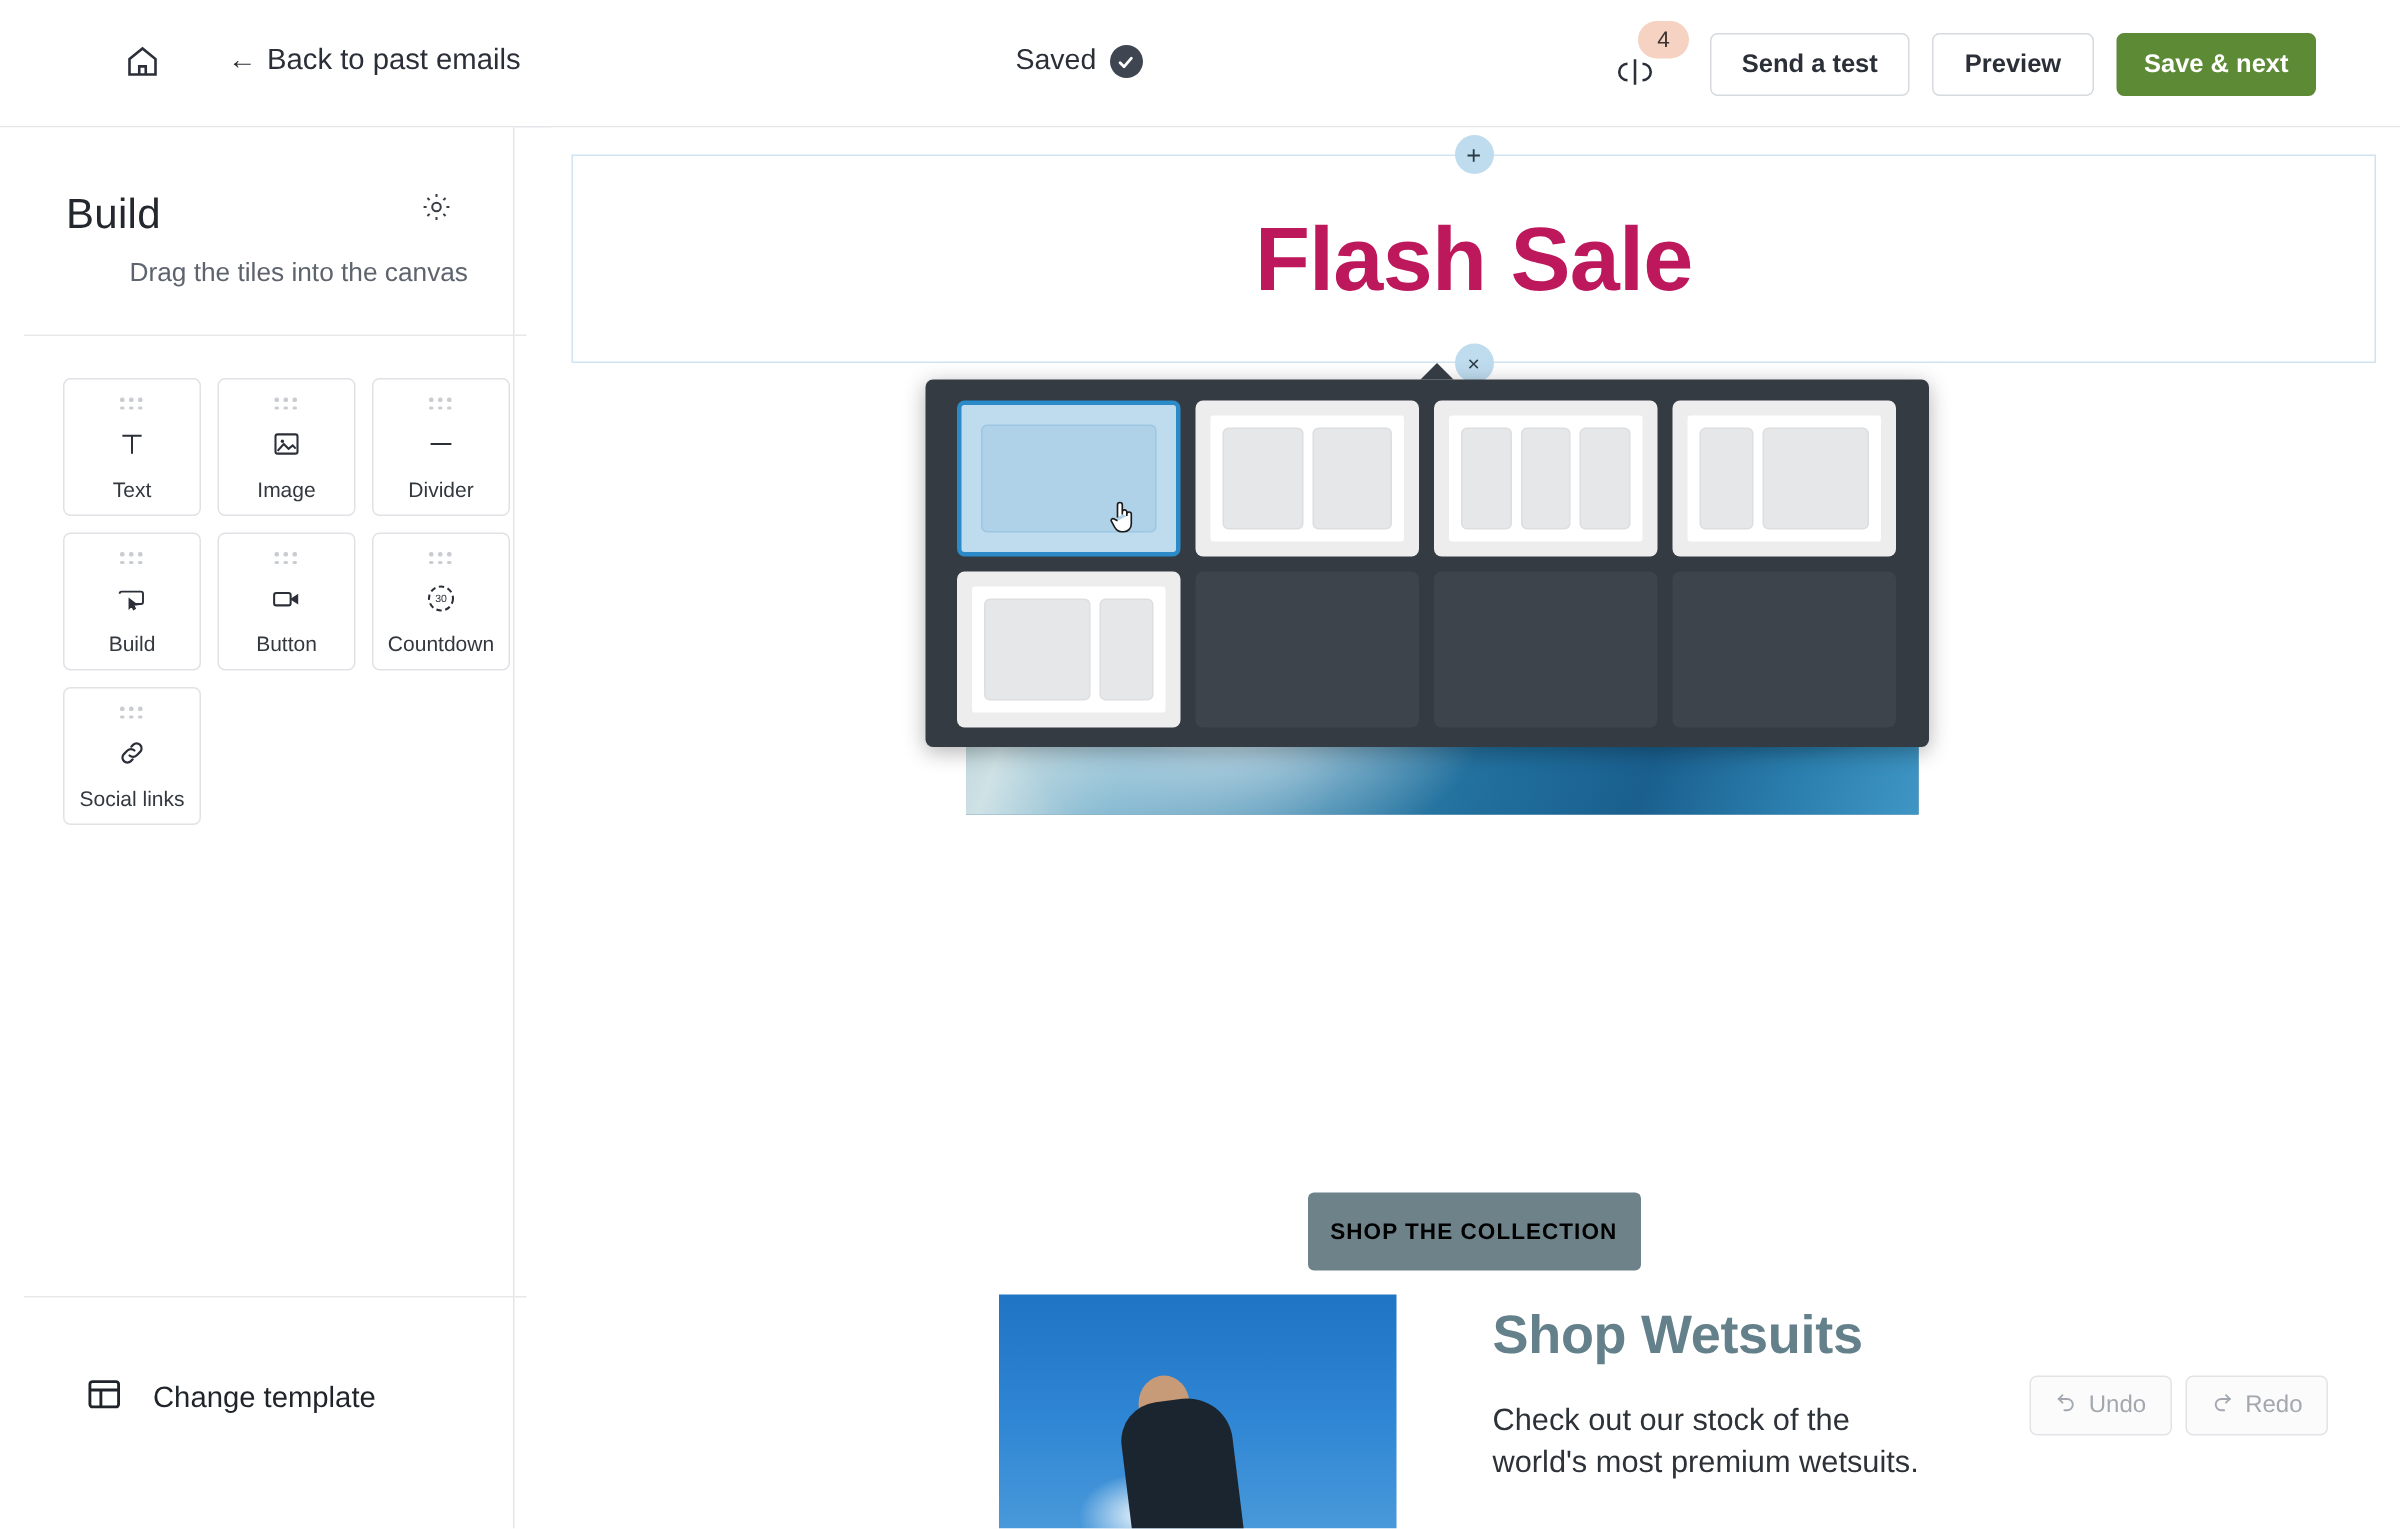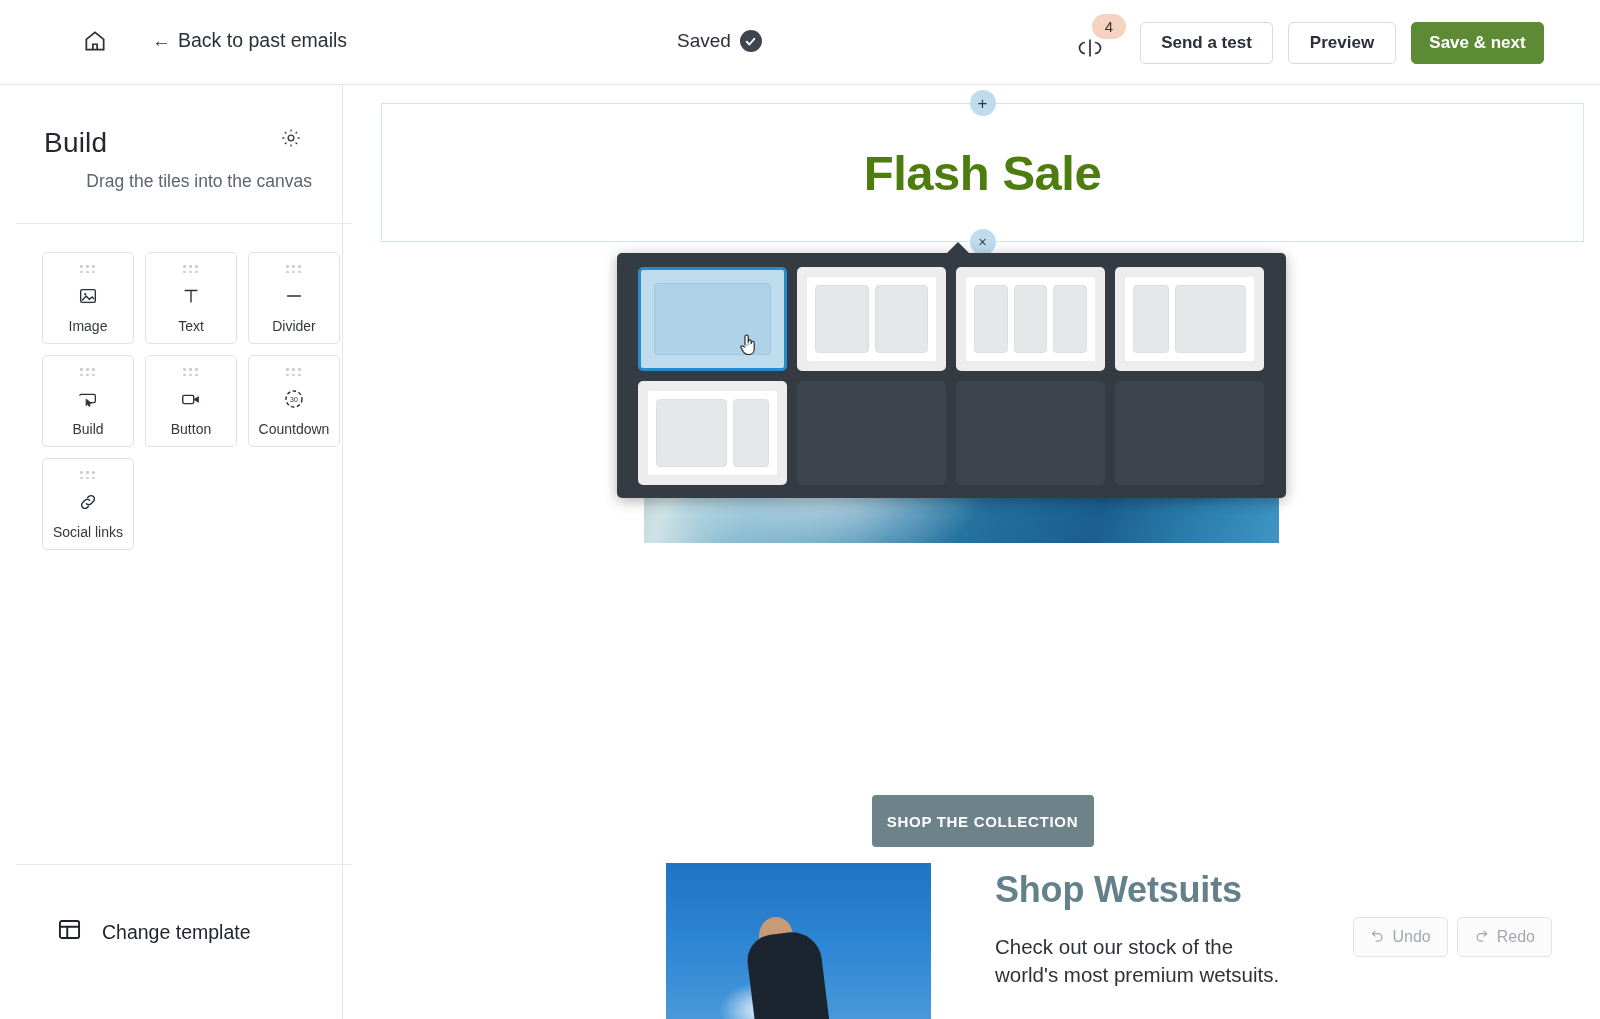--- a/index.html
+++ b/index.html
@@ -124,21 +124,21 @@
   .email {
     position: absolute; left: 14px; top: 18px; width: 1203px;
   }
   .hero-block {
     position: relative;
     height: 139px;
     border: 1px solid #cfe3f0;
     display: flex; align-items: center; justify-content: center;
   }
   .hero-title {
-    font-size: 49px; font-weight: bold; color: #4d7c0f;
+    font-size: 60px; font-weight: bold; color: #be185d;
     letter-spacing: -.5px;
   }
   .round-btn {
     position: absolute; left: 50%; transform: translateX(-50%);
     width: 26px; height: 26px; border-radius: 50%;
     background: #bfdcee; color: #2b3b45;
     display: flex; align-items: center; justify-content: center;
     font-size: 17px; line-height: 1; cursor: pointer; z-index: 5;
   }
   .round-btn.add { top: -14px; }
@@ -188,21 +188,21 @@
   .surf-img .surfer-leg2 {
     position: absolute; left: 53%; top: 36%;
     width: 15px; height: 48px; background: #b78b66;
     border-radius: 8px; transform: rotate(-8deg);
   }
 
   .shop-btn {
     position: absolute; left: 50%; transform: translateX(-50%);
     top: 692px;
     width: 222px; height: 52px;
-    background: #6e828a; color: #ffffff;
+    background: #6e828a; color: #000000;
     border: none; border-radius: 4px;
     font-family: "Liberation Sans", sans-serif;
     font-size: 15px; font-weight: bold; letter-spacing: .7px;
     cursor: pointer;
   }
 
   .wetsuits {
     position: absolute; left: 285px; top: 760px; width: 650px;
     display: flex; gap: 64px;
   }
@@ -358,43 +358,43 @@
         <div class="tile-grip">
             <i></i>
             <i></i>
             <i></i>
             <i></i>
             <i></i>
             <i></i>
           </div>
         <div class="tile-icon">
           <svg width="22" height="22" viewBox="0 0 24 24" fill="none" stroke="#2b2f38" stroke-width="1.5">
+              <path d="M5 6h14M12 6v13"></path>
+            </svg>
+        </div>
+        <div class="tile-label">Text</div>
+      </div>
+
+      <div class="tile">
+        <div class="tile-grip">
+            <i></i>
+            <i></i>
+            <i></i>
+            <i></i>
+            <i></i>
+            <i></i>
+          </div>
+        <div class="tile-icon">
+          <svg width="22" height="22" viewBox="0 0 24 24" fill="none" stroke="#2b2f38" stroke-width="1.5">
             <rect x="4" y="5" width="16" height="14" rx="1.6"></rect>
               <circle cx="9" cy="10" r="1.2" fill="#2b2f38" stroke="none"></circle>
               <path d="M5.5 17l4.5-5 3.5 3.5L16.5 13l2.2 2.4"></path>
           </svg>
         </div>
         <div class="tile-label">Image</div>
-      </div>
-
-      <div class="tile">
-        <div class="tile-grip">
-            <i></i>
-            <i></i>
-            <i></i>
-            <i></i>
-            <i></i>
-            <i></i>
-          </div>
-        <div class="tile-icon">
-          <svg width="22" height="22" viewBox="0 0 24 24" fill="none" stroke="#2b2f38" stroke-width="1.5">
-              <path d="M5 6h14M12 6v13"></path>
-            </svg>
-        </div>
-        <div class="tile-label">Text</div>
       </div>
 
 
       <div class="tile">
         <div class="tile-grip">
             <i></i>
             <i></i>
             <i></i>
             <i></i>
             <i></i>

